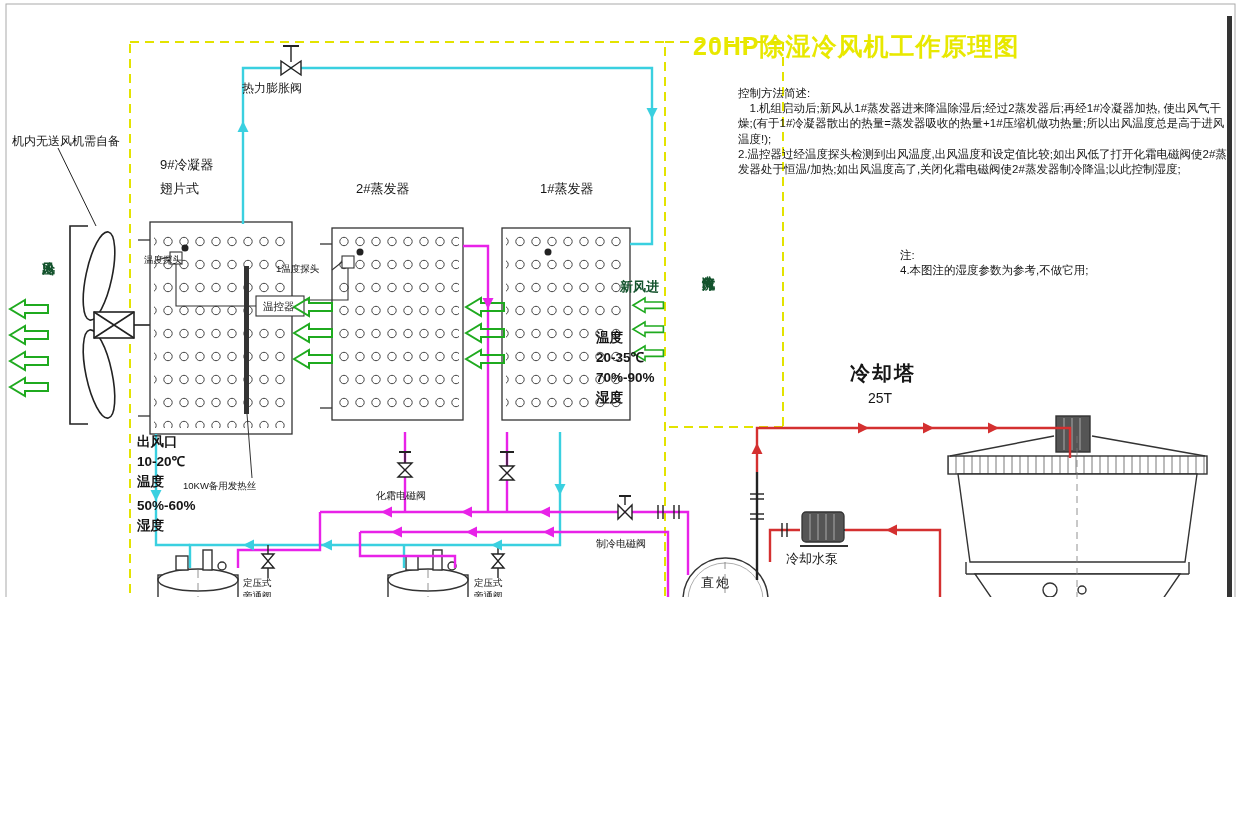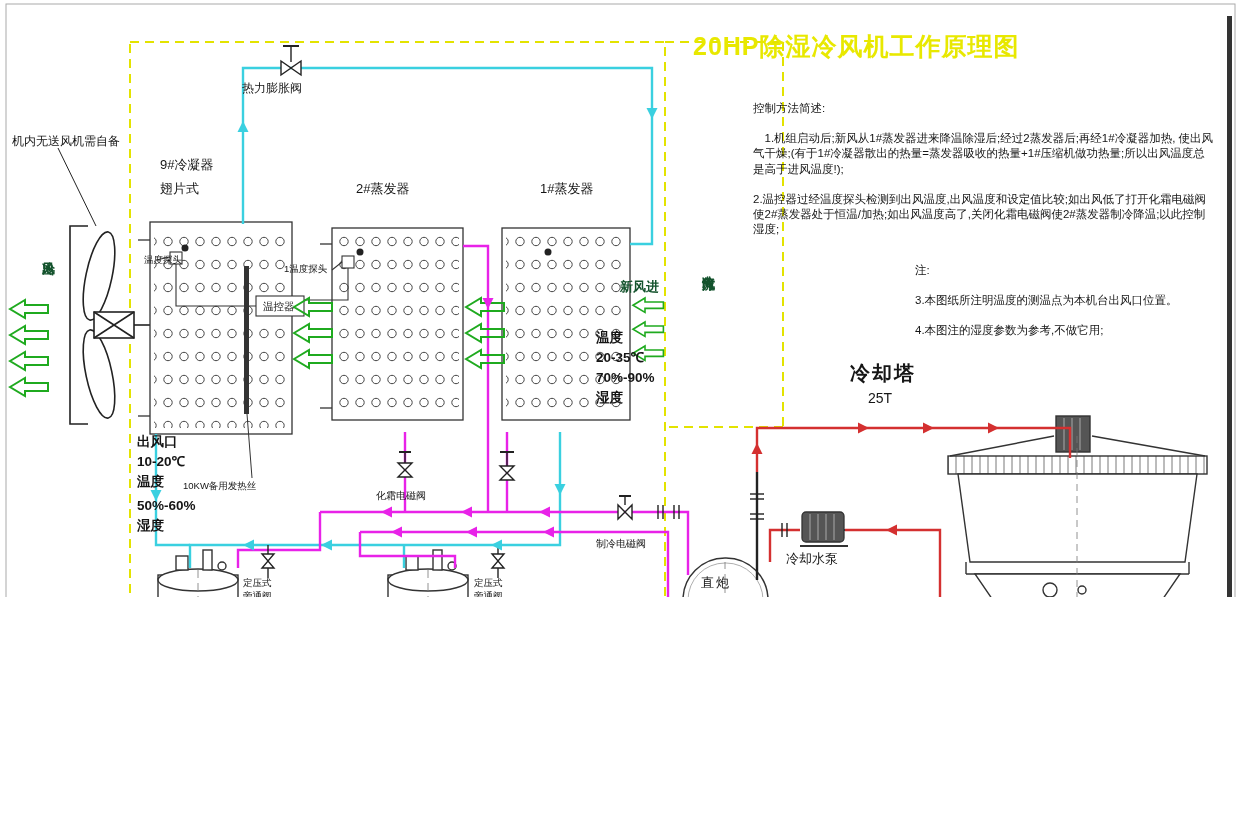--- a/index.html
+++ b/index.html
@@ -9,21 +9,21 @@
   .lbl{position:absolute;color:#151515;font-family:"Liberation Sans",sans-serif;
        white-space:nowrap;line-height:1.15;}
   .green{color:#14532d;font-weight:bold;margin-left:18px;}
   .vert{writing-mode:vertical-rl;text-orientation:upright;white-space:normal;}
   .vlr{writing-mode:vertical-lr;text-orientation:upright;white-space:normal;}
   .bold{font-weight:bold;}
   .title{position:absolute;left:693px;top:30px;color:#e8e800;font-weight:bold;
          font-size:25px;letter-spacing:1px;font-family:"Liberation Sans",sans-serif;}
   .para{position:absolute;color:#151515;font-family:"Liberation Sans",sans-serif;
         font-size:11.5px;line-height:1.32;}
-  .para p{margin:15px;}
+  .para p{margin:0;}
 </style>
 </head>
 <body>
 
 <div id="canvas">
 
 <svg id="diagram" width="1241" height="839" viewBox="0 0 1241 839">
   <defs>
     <pattern id="coilp" width="16" height="23" patternUnits="userSpaceOnUse">
       <circle cx="8" cy="11.5" r="4.2" fill="#ffffff" stroke="#444" stroke-width="1"></circle>
@@ -299,35 +299,34 @@
 <div class="title">20HP除湿冷风机工作原理图</div>
 
 <div class="para" style="left:738px;top:86px;width:492px;">
   <p>控制方法简述:</p>
   <p>　1.机组启动后;新风从1#蒸发器进来降温除湿后;经过2蒸发器后;再经1#冷凝器加热, 使出风气干燥;(有于1#冷凝器散出的热量=蒸发器吸收的热量+1#压缩机做功热量;所以出风温度总是高于进风温度!);</p>
   <p>2.温控器过经温度探头检测到出风温度,出风温度和设定值比较;如出风低了打开化霜电磁阀使2#蒸发器处于恒温/加热;如出风温度高了,关闭化霜电磁阀使2#蒸发器制冷降温;以此控制湿度;</p>
 </div>
 
 <div class="para" style="left:900px;top:248px;width:338px;">
   <p>注:</p>
-  <p>3.本图纸所注明温度的测温点为本机台出风口位置。</p>
   <p>4.本图注的湿度参数为参考,不做它用;</p>
 </div>
 
 <div class="lbl" style="left:12px;top:135px;font-size:12px;">机内无送风机需自备</div>
 <div class="lbl green vert" style="left:22px;top:252px;font-size:13px;">冷风出</div>
 
 <div class="lbl" style="left:242px;top:82px;font-size:12px;">热力膨胀阀</div>
 <div class="lbl" style="left:160px;top:158px;font-size:13px;">9#冷凝器</div>
 <div class="lbl" style="left:160px;top:182px;font-size:13px;">翅片式</div>
 <div class="lbl" style="left:356px;top:182px;font-size:13px;">2#蒸发器</div>
 <div class="lbl" style="left:540px;top:182px;font-size:13px;">1#蒸发器</div>
 
 <div class="lbl" style="left:116px;top:255px;font-size:9.5px;padding-left:28px;">温度探头</div>
-<div class="lbl" style="left:284px;top:264px;font-size:9.5px;">1温度探头</div>
+<div class="lbl" style="left:276px;top:264px;font-size:9.5px;">1温度探头</div>
 <div class="lbl" style="left:263px;top:300px;font-size:10.5px;">温控器</div>
 
 <div class="lbl green" style="left:602px;top:280px;font-size:13px;">新风进</div>
 <div class="lbl green vert" style="left:682px;top:266px;font-size:13px;">冷气流方向</div>
 
 <div class="lbl bold" style="left:596px;top:330px;font-size:13.5px;">温度</div>
 <div class="lbl bold" style="left:596px;top:350px;font-size:13.5px;">20-35℃</div>
 <div class="lbl bold" style="left:596px;top:370px;font-size:13.5px;">70%-90%</div>
 <div class="lbl bold" style="left:596px;top:390px;font-size:13.5px;">湿度</div>
 

